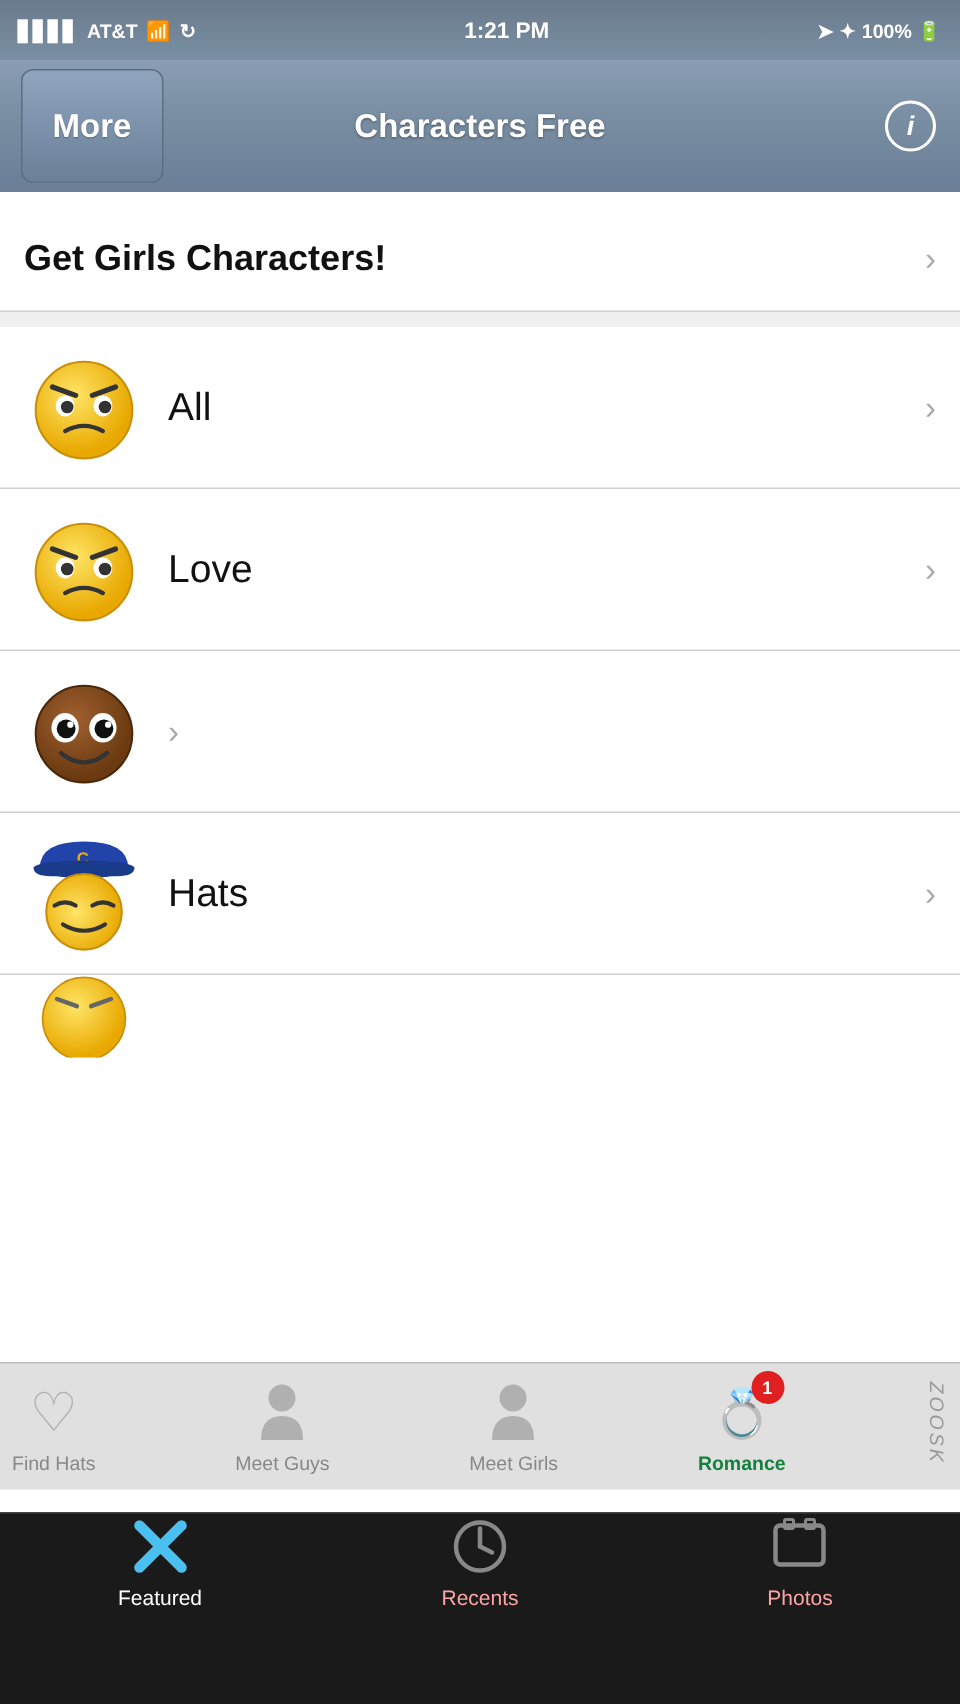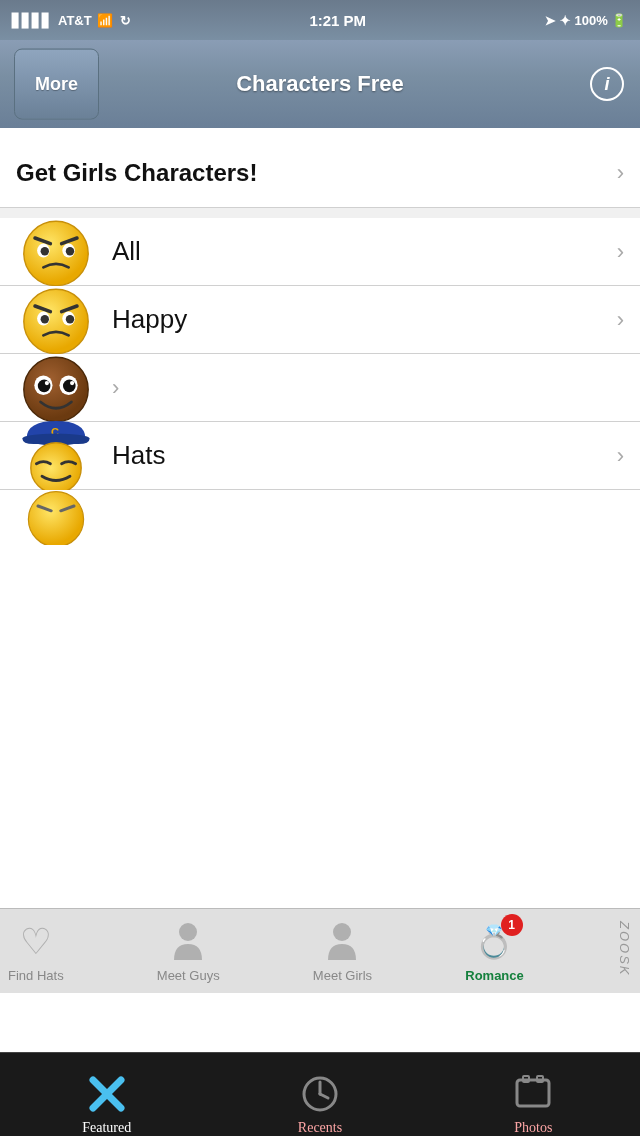--- a/index.html
+++ b/index.html
@@ -48,21 +48,21 @@
     }
     #more-button {
       position: absolute;
       left: 14px;
       top: 50%;
       transform: translateY(-50%);
       background: linear-gradient(180deg, #8fa5be 0%, #6a8097 100%);
       border: 1px solid #5a7080;
       border-radius: 8px;
       color: white;
-      font-size: 18px;
+      font-size: 22px;
       font-weight: 600;
       padding: 24px 20px;
       cursor: pointer;
       text-shadow: 0 1px 1px rgba(0,0,0,0.3);
     }
     #info-button {
       position: absolute;
       right: 16px;
       top: 50%;
       transform: translateY(-50%);
@@ -88,21 +88,21 @@
 
     
     .list-section {
       background: white;
       margin-top: 10px;
     }
     .list-item {
       display: flex;
       align-items: center;
       padding: 0 16px;
-      height: 68px;
+      height: 108px;
       border-bottom: 1px solid #d0d0d0;
       background: white;
       cursor: pointer;
       position: relative;
     }
     .list-item:last-child {
       border-bottom: none;
     }
     .list-item-icon {
       width: 80px;
@@ -215,27 +215,26 @@
       color: #999;
       letter-spacing: 2px;
       font-style: italic;
     }
 
     
     #tab-bar {
       position: absolute;
       bottom: 0;
       width: 640px;
-      height: 84px;
+      height: 128px;
       background: #1a1a1a;
       display: flex;
-      align-items: flex-end;
+      align-items: flex-start;
       justify-content: space-around;
       border-top: 1px solid #444;
-      font-family: Liberation Serif, serif;
     }
     .tab-item {
       display: flex;
       flex-direction: column;
       align-items: center;
       gap: 4px;
       cursor: pointer;
       flex: 1;
     }
     .tab-icon {
@@ -332,21 +331,21 @@
           <circle cx="50" cy="52" r="46" fill="url(#yg2)" stroke="#c8900a" stroke-width="2"></circle>
           <line x1="20" y1="30" x2="42" y2="38" stroke="#333" stroke-width="5" stroke-linecap="round"></line>
           <line x1="58" y1="38" x2="80" y2="30" stroke="#333" stroke-width="5" stroke-linecap="round"></line>
           <ellipse cx="32" cy="48" rx="9" ry="10" fill="white"></ellipse>
           <ellipse cx="68" cy="48" rx="9" ry="10" fill="white"></ellipse>
           <circle cx="34" cy="49" r="6" fill="#333"></circle>
           <circle cx="70" cy="49" r="6" fill="#333"></circle>
           <path d="M 32 72 Q 50 62 68 72" stroke="#333" stroke-width="4" fill="none" stroke-linecap="round"></path>
         </svg>
       </div>
-      <span class="list-item-label">Happy</span>
+      <span class="list-item-label">Love</span>
       <span class="chevron">›</span>
     </div>
 
     <div class="list-item">
       <div class="list-item-icon">
         <svg class="emoji-happy" viewBox="0 0 100 100" xmlns="http://www.w3.org/2000/svg">
           <defs>
             <radialGradient id="bg1" cx="40%" cy="35%" r="60%">
               <stop offset="0%" stop-color="#a06030"></stop>
               <stop offset="100%" stop-color="#6b3a10"></stop>

